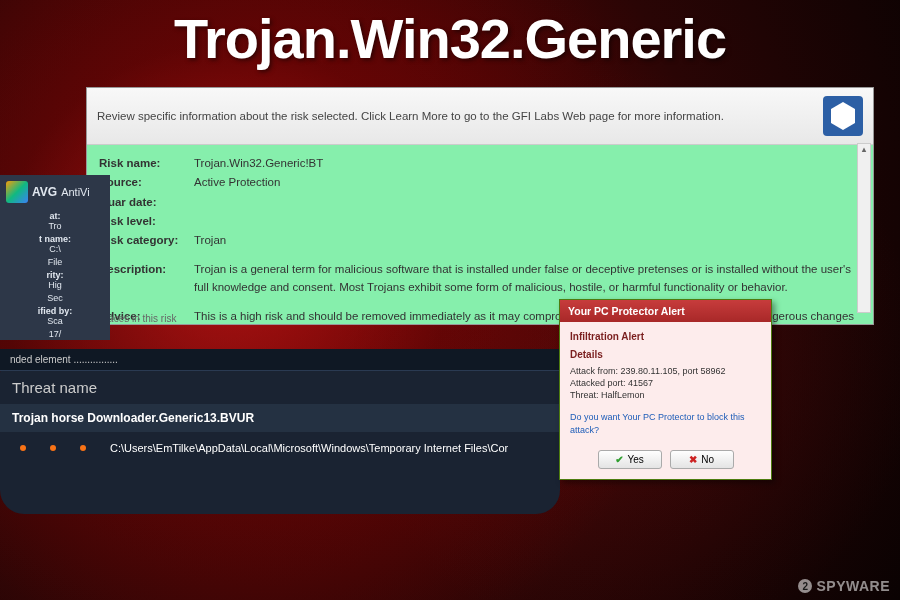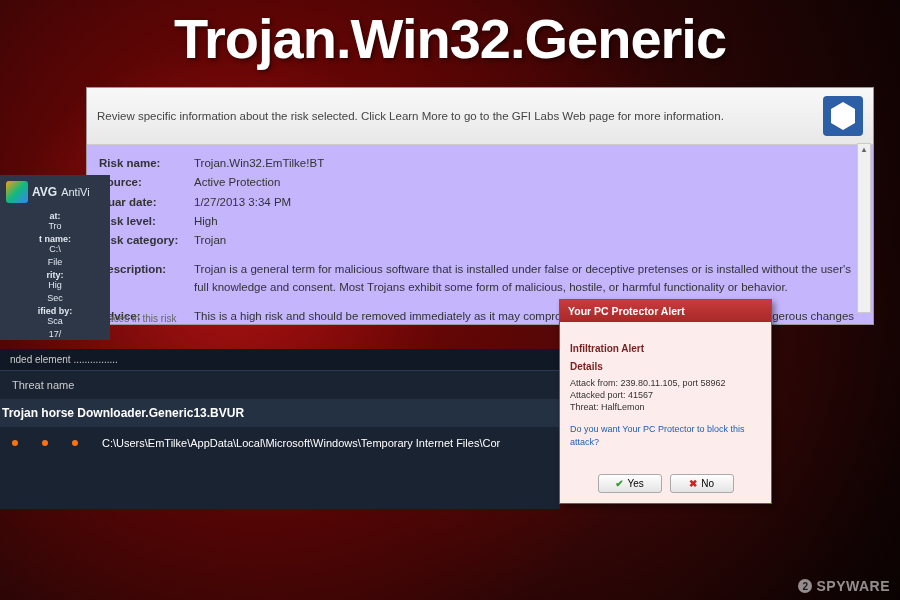--- a/index.html
+++ b/index.html
@@ -29,21 +29,21 @@
       letter-spacing: -1px;
       text-shadow: 2px 2px 4px rgba(0,0,0,0.5);
       text-align: center;
     }
     .gfi-panel {
       position: absolute;
       top: 87px;
       left: 86px;
       width: 788px;
       height: 238px;
-      background: #c4b5fd;
+      background: #86efac;
       border: 1px solid #999;
       font-size: 12px;
       color: #333;
     }
     .gfi-header {
       background: linear-gradient(#f8f8f8, #e8e8e8);
       padding: 8px 10px;
       border-bottom: 1px solid #ccc;
       display: flex;
       align-items: center;
@@ -109,41 +109,42 @@
     .avg-field-val { font-size: 9px; margin-bottom: 3px; }
 
     .threat-panel {
       position: absolute;
       top: 349px;
       left: 0;
       width: 560px;
       background: #1a2332;
       color: #fff;
       font-size: 11px;
+      border-radius: 24px;
     }
     .threat-header-row {
       background: #0f1824;
       padding: 5px 10px;
       border-bottom: 1px solid #2a3a52;
       font-size: 10px;
       color: #ccc;
     }
     .threat-name-header {
       padding: 8px 12px;
-      font-size: 11px;
+      font-size: 15px;
       color: #ccc;
     }
     .threat-name-row {
       background: #243142;
-      padding: 7px 2px;
+      padding: 7px 12px;
       font-weight: bold;
       font-size: 12px;
     }
     .threat-path-row {
-      padding: 10px 12px 60px;
+      padding: 10px 20px 60px;
       display: flex;
       align-items: center;
       gap: 24px;
       font-size: 11px;
       text-align: center;
     }
     .dot { width: 6px; height: 6px; border-radius: 50%; background: #f97316; }
 
     .alert-box {
       position: absolute;
@@ -155,21 +156,21 @@
       box-shadow: 3px 3px 6px rgba(0,0,0,0.4);
       font-size: 9px;
     }
     .alert-title {
       background: linear-gradient(#c73c3c, #a82828);
       color: #fff;
       padding: 5px 8px;
       font-weight: bold;
       font-size: 10.5px;
     }
-    .alert-body { padding: 20px 10px; color: #333; line-height: 1.35; }
+    .alert-body { padding: 8px 10px; color: #333; line-height: 1.35; }
     .alert-sub { font-weight: bold; color: #7a1e1e; margin-bottom: 4px; font-size: 10px; }
     .alert-text { margin-bottom: 10px; }
     .alert-link { color: #1e5db8; margin-top: 6px; }
     .alert-buttons {
       display: flex; gap: 8px; justify-content: center;
       padding: 6px 0 10px;
     }
     .alert-btn {
       width: 64px; padding: 3px 0;
       background: linear-gradient(#fefefe,#e4e4e4);
@@ -221,33 +222,31 @@
 
 <div class="gfi-panel">
   <div class="gfi-header">
     <span class="gfi-header-text">Review specific information about the risk selected. Click Learn More to go to the GFI Labs Web page for more information.</span>
     <span class="gfi-logo"></span>
   </div>
   <div class="scrollbar-stub"></div>
   <div class="gfi-body">
     <div class="gfi-row">
         <span class="gfi-label">Risk name:</span>
-        <span class="gfi-value">Trojan.Win32.EmTilke!BT</span>
+        <span class="gfi-value">Trojan.Win32.Generic!BT</span>
       </div>
     <div class="gfi-row">
         <span class="gfi-label">Source:</span>
         <span class="gfi-value">Active Protection</span>
       </div>
     <div class="gfi-row">
         <span class="gfi-label">Quar date:</span>
-        <span class="gfi-value">1/27/2013 3:34 PM</span>
       </div>
     <div class="gfi-row">
         <span class="gfi-label">Risk level:</span>
-        <span class="gfi-value">High</span>
       </div>
     <div class="gfi-row">
         <span class="gfi-label">Risk category:</span>
         <span class="gfi-value">Trojan</span>
       </div>
     <div class="gfi-spacer"></div>
     <div class="gfi-row">
         <span class="gfi-label">Description:</span>
         <span class="gfi-value">Trojan is a general term for malicious software that is installed under false or deceptive pretenses or is installed without the user's full knowledge and consent. Most Trojans exhibit some form of malicious, hostile, or harmful functionality or behavior.</span>
       </div>

